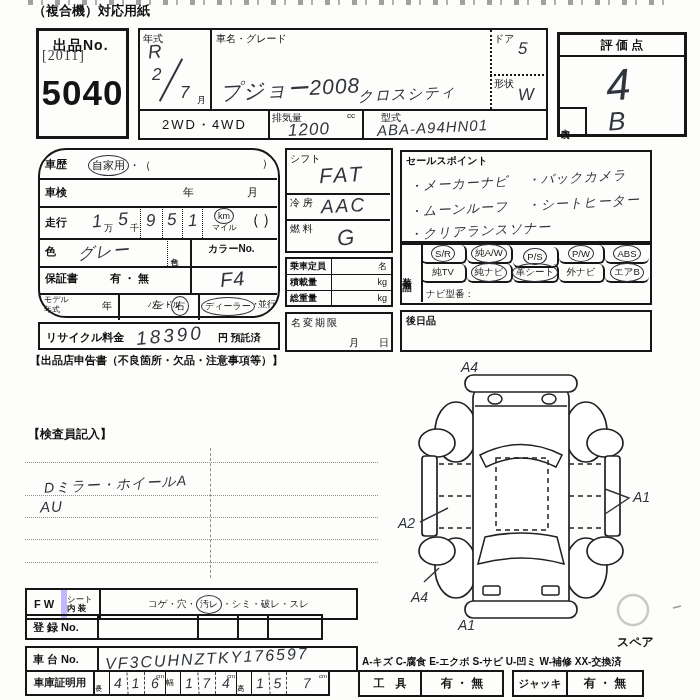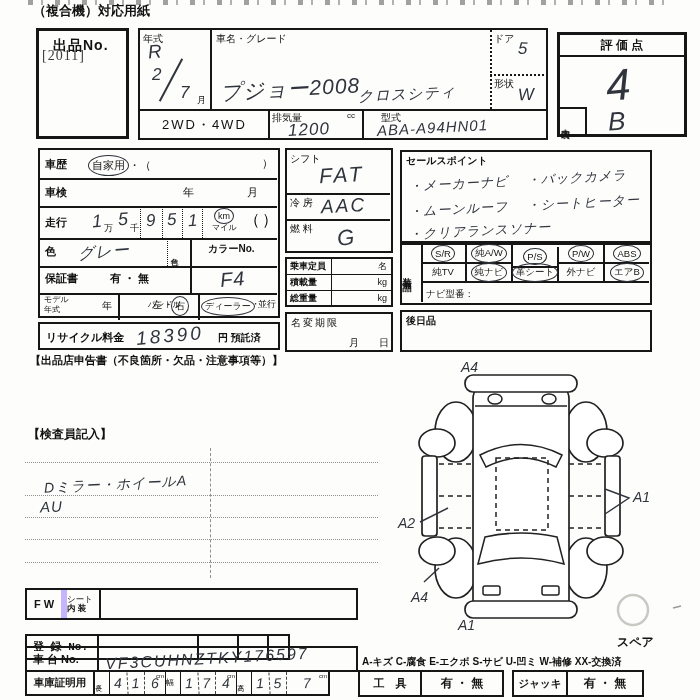--- a/index.html
+++ b/index.html
@@ -12,39 +12,40 @@
   .bold{font-weight:bold;}
   .hw{position:absolute;font-style:italic;color:#30343c;white-space:nowrap;line-height:1;letter-spacing:1px;}
   .r1{transform:rotate(-3deg);} .r2{transform:rotate(-5deg);} .r3{transform:rotate(2deg);}
   .pcirc{display:inline-block;border:1.6px solid #2c3038;border-radius:50%;padding:2px 3px;}
   .vline{position:absolute;border-left:2px solid #161616;width:0;}
   .hline{position:absolute;border-top:2px solid #161616;height:0;}
   .dotv{border-left-style:dotted;}
   .doth{border-top-style:dotted;}
   .cell{box-sizing:border-box;}
   .stack{display:flex;flex-direction:column;align-items:flex-start;justify-content:center;line-height:1.05;}
-  .gridcell{position:absolute;box-sizing:border-box;border-right:2px solid #161616;border-bottom:2px solid #161616;display:flex;align-items:center;justify-content:center;font-size:9.5px;white-space:nowrap;}
+  .gridcell{position:absolute;box-sizing:border-box;border-right:2px solid #161616;border-bottom:2px solid #161616;display:flex;align-items:center;justify-content:center;font-size:9.5px;white-space:nowrap;border-radius:6px;}
   .insline{position:absolute;border-top:1.5px dotted #8f8f8f;height:0;}
   .fragment{position:absolute;top:0;height:5px;opacity:.5;
     background:repeating-linear-gradient(90deg,#444 0 5px,transparent 5px 13px,#666 13px 15px,transparent 15px 27px);}
   svg text{font-family:"Liberation Sans","DejaVu Sans",sans-serif;}
   .svghw{font-style:italic;fill:#30343c;}
 </style>
 </head>
 <body>
 
 <div class="sheet">
 
   <div class="fragment" style="left:28px;width:640px;"></div>
 
   <div class="lbl bold" style="left:33px;top:4px;font-size:13px;">（複合機）対応用紙</div>
 
   <div class="b b3" style="left:36px;top:28px;width:93px;height:111px;">
     <div class="lbl bold" style="left:14px;top:7px;font-size:14px;letter-spacing:1px;">出品No.</div>
     <div class="abs" style="left:3px;top:17px;font-family:'Liberation Serif','DejaVu Serif',serif;font-size:14px;color:#3a3a3a;letter-spacing:1px;">[2011]</div>
+    <div class="abs bold" style="left:0;top:42px;width:100%;text-align:center;font-size:35px;letter-spacing:1px;">5040</div>
   </div>
 
   <div class="b" style="left:138px;top:28px;width:410px;height:112px;border-width:2.5px;">
     <div class="vline" style="left:70px;top:0;height:79px;"></div>
     <div class="vline dotv" style="left:350px;top:0;height:79px;"></div>
     <div class="hline doth" style="left:350px;top:44px;width:58px;"></div>
     <div class="hline" style="left:0;top:79px;width:406px;"></div>
     <div class="vline" style="left:128px;top:79px;height:29px;"></div>
     <div class="vline" style="left:222px;top:79px;height:29px;"></div>
 
@@ -76,21 +77,21 @@
     <div class="abs" style="left:0;top:0;width:100%;height:20px;border-bottom:2px solid #161616;text-align:center;">
       <span class="bold" style="font-size:12px;line-height:20px;">評 価 点</span>
     </div>
     <div class="hw r2" style="left:46px;top:28px;font-size:44px;">4</div>
     <div class="abs stack" style="left:0;top:72px;width:25px;height:27px;border-top:2px solid #161616;border-right:2px solid #161616;">
       <span class="bold" style="font-size:9px;writing-mode:vertical-rl;letter-spacing:1px;">内装</span>
     </div>
     <div class="hw r1" style="left:48px;top:73px;font-size:26px;">B</div>
   </div>
 
-  <div class="b" style="left:38px;top:148px;width:242px;height:170px;border-width:2.5px;">
+  <div class="b" style="left:38px;top:148px;width:242px;height:170px;border-width:2.5px;border-radius:28px;">
 
     <div class="hline" style="left:0;top:28px;width:237px;"></div>
     <div class="hline" style="left:0;top:56px;width:237px;"></div>
     <div class="hline" style="left:0;top:88px;width:237px;"></div>
     <div class="hline" style="left:0;top:116px;width:237px;"></div>
     <div class="hline" style="left:0;top:143px;width:237px;"></div>
 
     <div class="lbl bold" style="left:5px;top:8px;font-size:11px;">車歴</div>
     <div class="abs" style="left:48px;top:5px;font-size:11px;">
       <span class="pcirc">自家用</span><span>・（</span>
@@ -304,23 +305,28 @@
   <div class="abs" style="left:210px;top:448px;height:130px;border-left:1.5px dashed #8f8f8f;"></div>
   <div class="hw r1" style="left:44px;top:477px;font-size:14px;">Dミラー・ホイールA</div>
   <div class="hw r1" style="left:40px;top:499px;font-size:15px;">AU</div>
 
   <div class="b" style="left:25px;top:588px;width:333px;height:32px;border-width:2.5px;display:flex;align-items:center;">
     <div class="cell bold" style="width:40px;text-align:center;font-size:11px;border-right:6px solid #c4b5fd;align-self:stretch;display:flex;align-items:center;justify-content:center;">F W</div>
     <div class="cell stack" style="width:34px;font-size:8.5px;border-right:2px solid #161616;align-self:stretch;justify-content:center;">
       <span>シート</span>
         <span class="bold">内 装</span>
     </div>
-  </div>
-
-  <div class="b" style="left:25px;top:634px;width:265px;height:26px;border-width:2.5px;font-family:Liberation Mono, monospace;">
+    <div class="cell" style="flex:1;font-size:9.5px;display:flex;align-items:center;justify-content:center;white-space:nowrap;">
+      <span>コゲ・穴・</span>
+        <span class="pcirc" style="font-size:9px;">汚レ</span>
+        <span>・シミ・破レ・スレ</span>
+    </div>
+  </div>
+
+  <div class="b" style="left:25px;top:614px;width:298px;height:26px;border-width:2.5px;">
     <div class="vline" style="left:70px;top:0;height:22px;"></div>
     <div class="vline" style="left:170px;top:0;height:22px;"></div>
     <div class="vline" style="left:210px;top:0;height:22px;"></div>
     <div class="vline" style="left:240px;top:0;height:22px;"></div>
     <div class="lbl bold" style="left:6px;top:5px;font-size:11px;">登 録 No.</div>
   </div>
 
   <div class="b" style="left:25px;top:646px;width:333px;height:26px;border-width:2.5px;">
     <div class="vline" style="left:70px;top:0;height:22px;"></div>
     <div class="lbl bold" style="left:6px;top:5px;font-size:11px;">車 台 No.</div>

